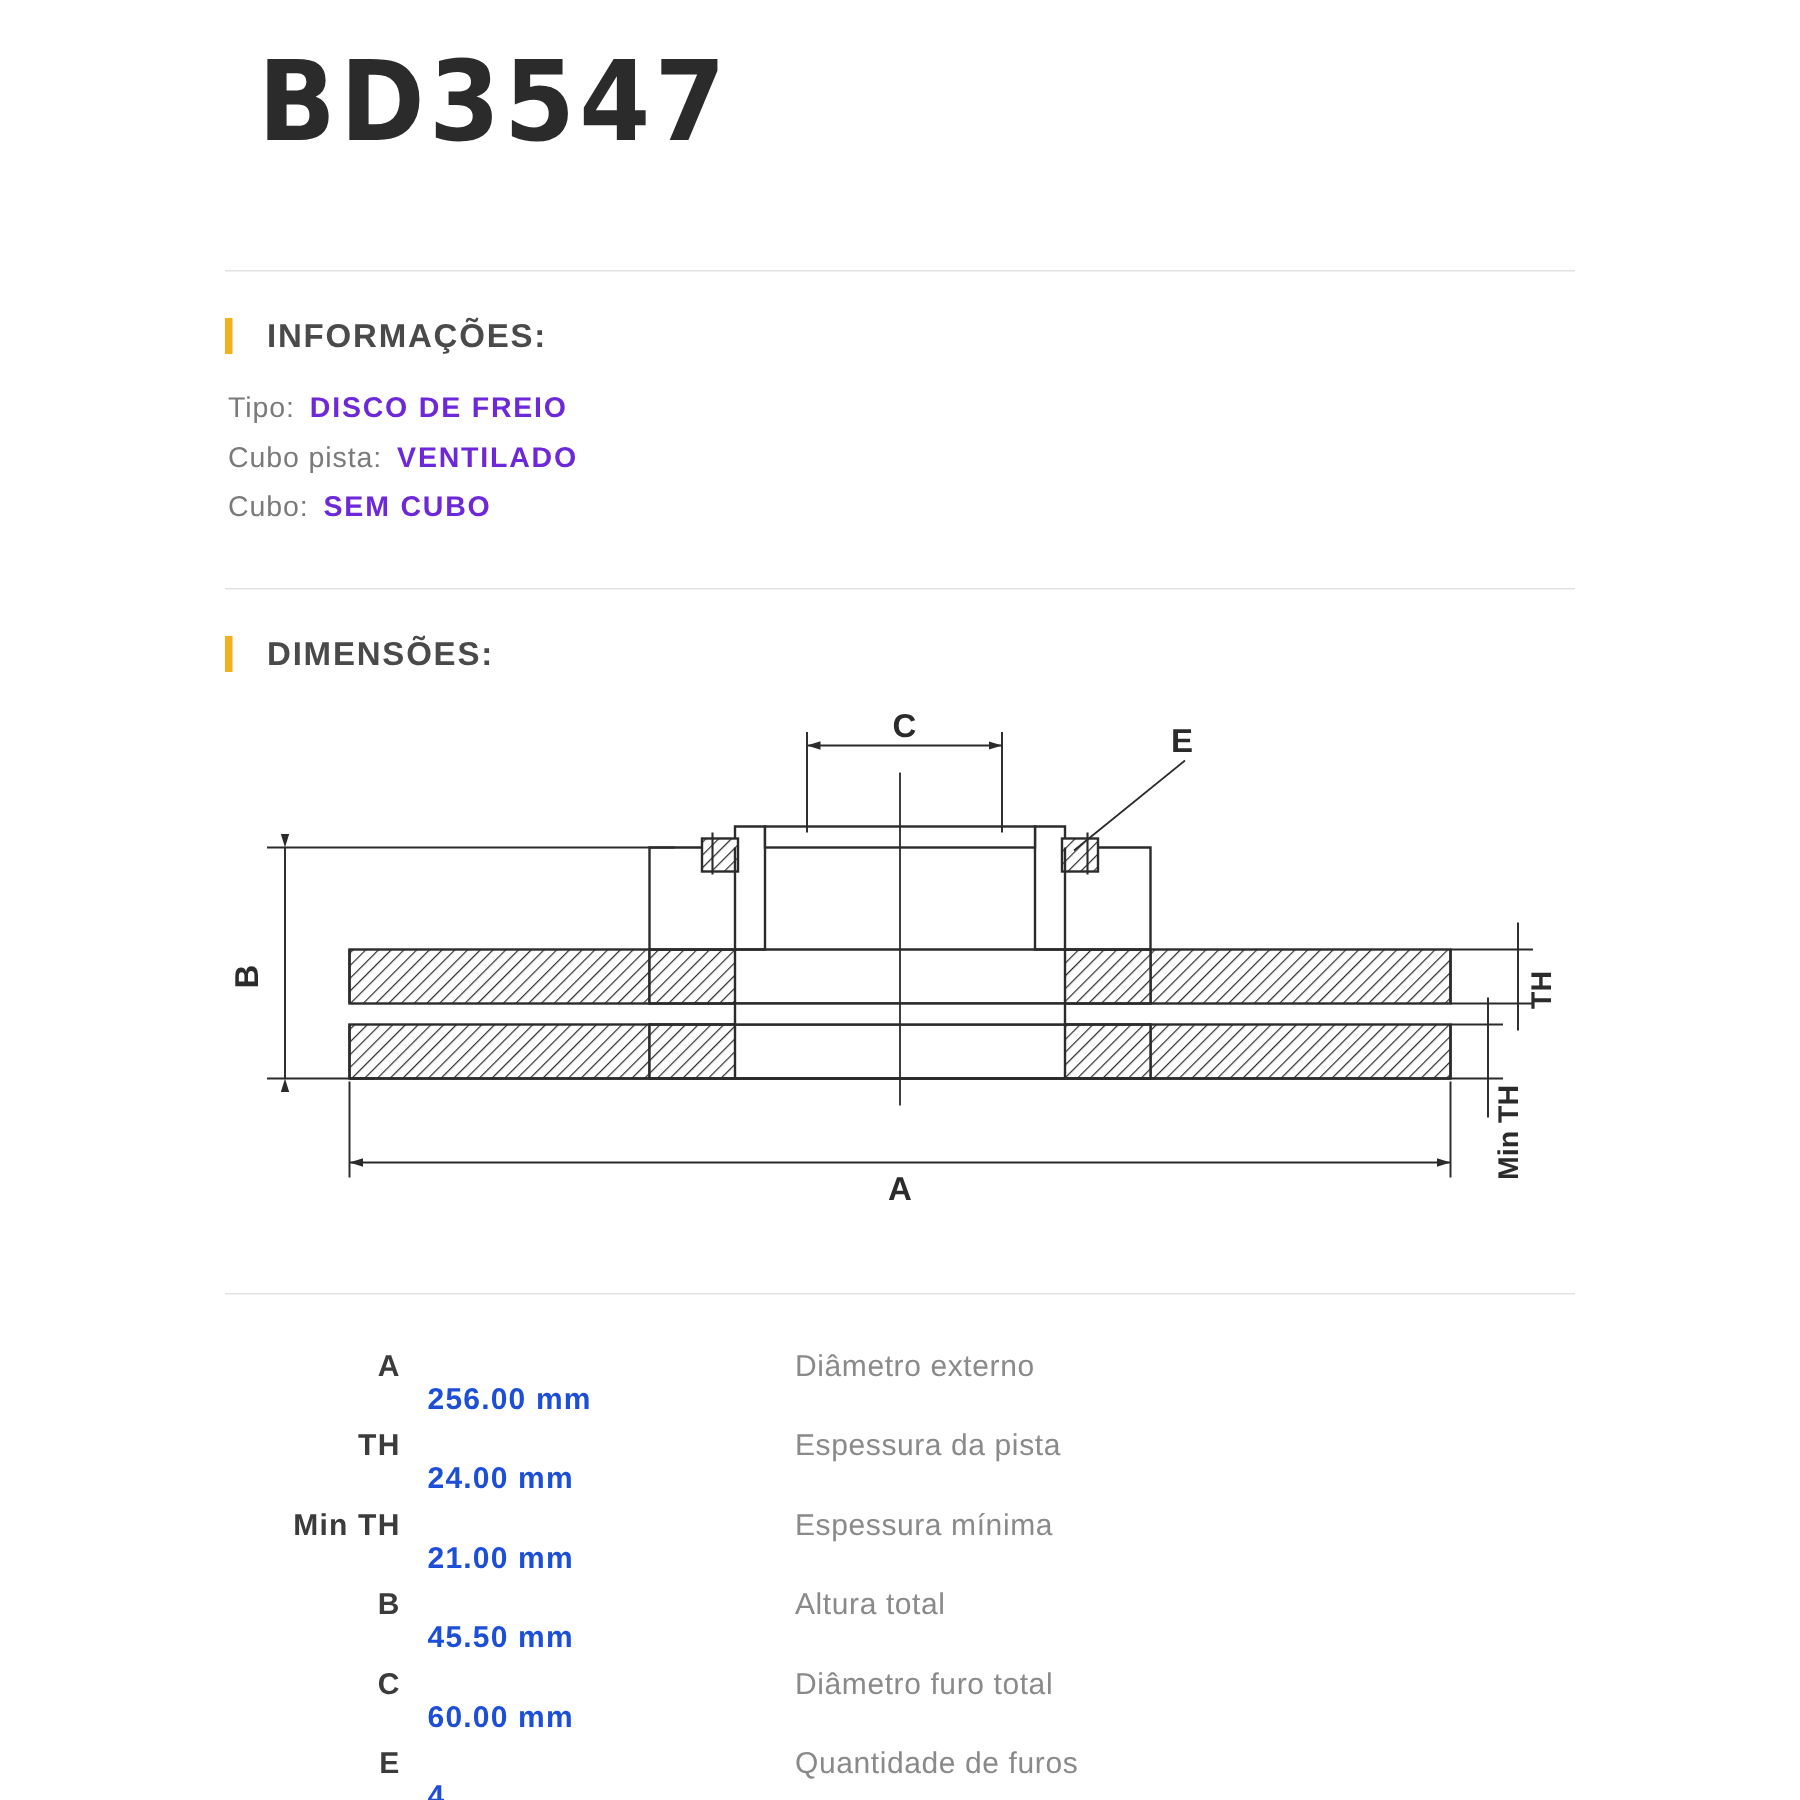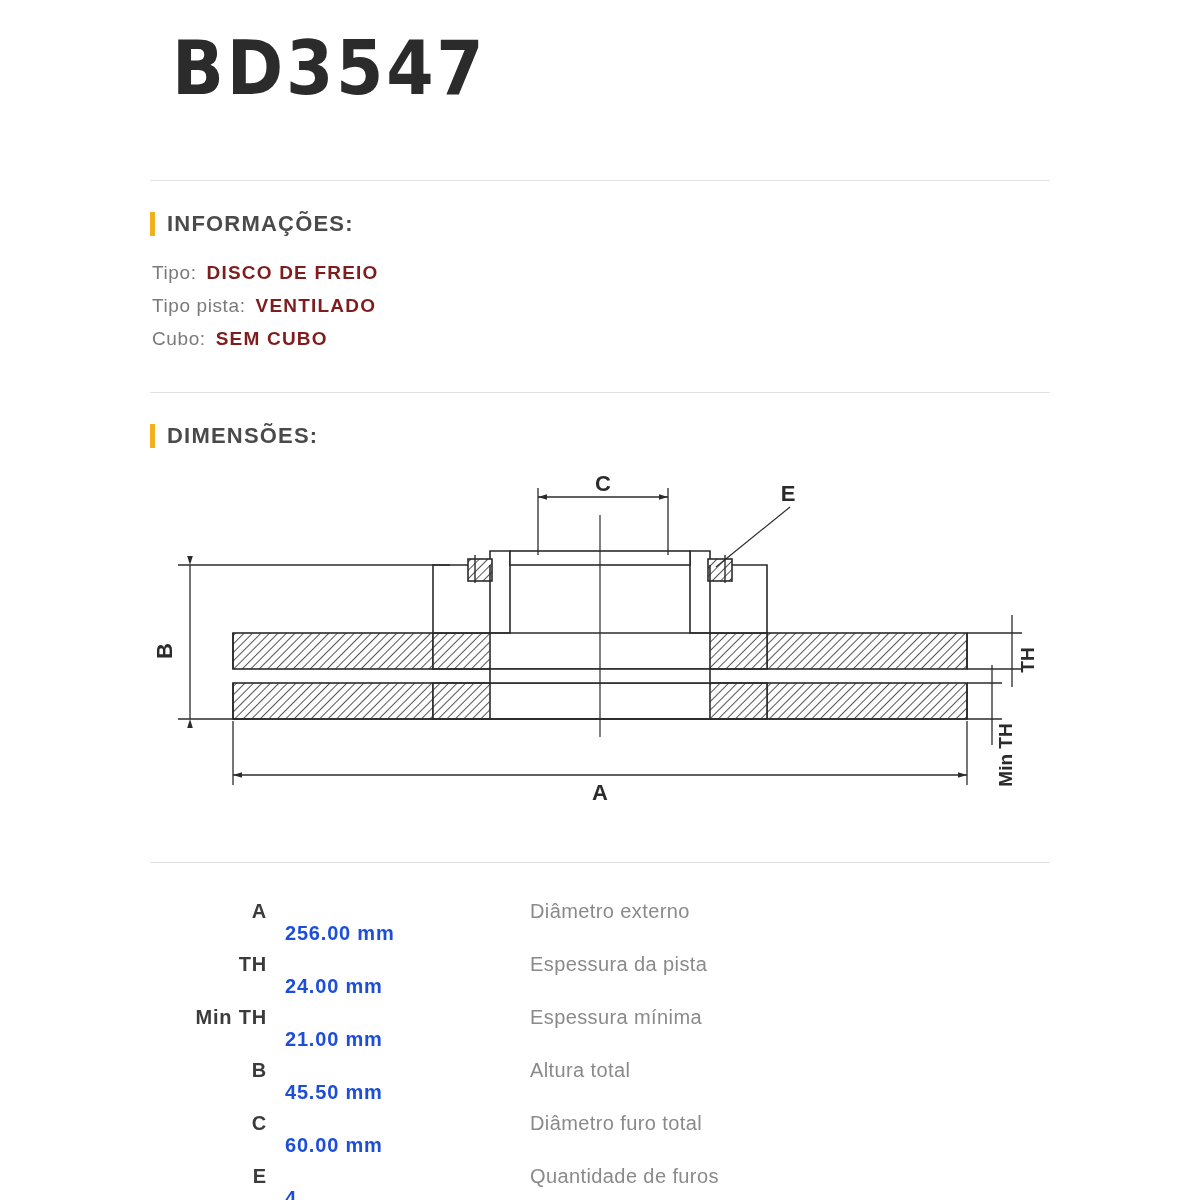--- a/index.html
+++ b/index.html
@@ -44,21 +44,21 @@
   }
   #rule1 { top: 180px; }
   #rule2 { top: 392px; }
   #rule3 { top: 862px; }
 
   
   .section-head {
     position: absolute;
     display: flex;
     align-items: center;
-    gap: 12px;
+    gap: 23px;
   }
   .section-bar {
     width: 5px;
     height: 24px;
     background: #f2b01e;
     display: inline-block;
   }
   .section-title {
     font-size: 22px;
     font-weight: bold;
@@ -81,21 +81,21 @@
     margin-bottom: 11px;
     letter-spacing: 0.6px;
   }
   .info-label {
     color: #7a7a7a;
     font-weight: normal;
     margin-right: 10px;
     text-align: right;
   }
   .info-value {
-    color: #7f1d1d;
+    color: #6d28d9;
     font-weight: bold;
     letter-spacing: 1.2px;
   }
 
   
   .drawing {
     position: absolute;
     left: 150px;
     top: 455px;
     width: 900px;
@@ -148,21 +148,21 @@
     <span class="section-bar"></span>
     <span class="section-title">INFORMAÇÕES:</span>
   </div>
 
   <div class="info-list">
     <div class="info-row">
       <span class="info-label">Tipo:</span>
       <span class="info-value">DISCO DE FREIO</span>
     </div>
     <div class="info-row">
-      <span class="info-label">Tipo pista:</span>
+      <span class="info-label">Cubo pista:</span>
       <span class="info-value">VENTILADO</span>
     </div>
     <div class="info-row">
       <span class="info-label">Cubo:</span>
       <span class="info-value">SEM CUBO</span>
     </div>
   </div>
 
   <div class="rule" id="rule2"></div>
 

